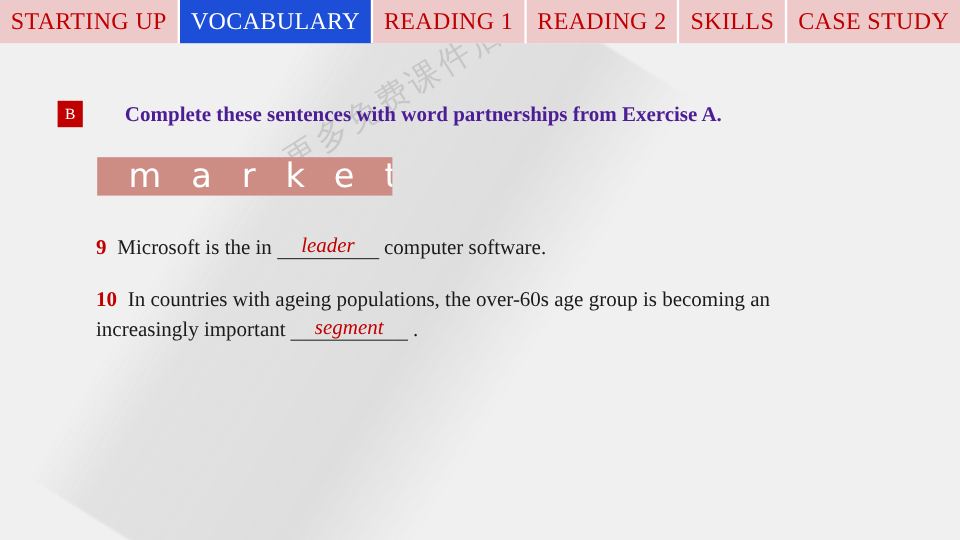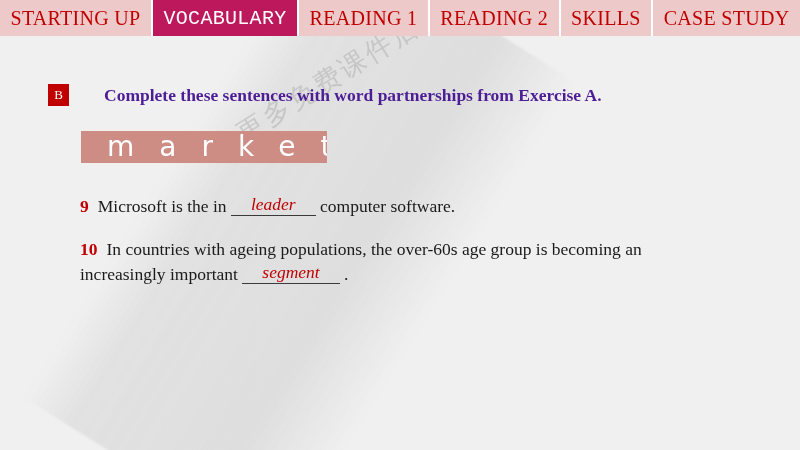--- a/index.html
+++ b/index.html
@@ -72,23 +72,22 @@
     display: flex;
     align-items: center;
     justify-content: center;
     border-right: 2px solid #ffffff;
     box-sizing: border-box;
     white-space: nowrap;
     user-select: none;
   }
   .tab:last-child { border-right: none; }
   .tab.active {
-    background: #be185d;
+    background: #1d4ed8;
     color: #ffffff;
-    font-family: Liberation Mono, monospace;
   }
 
   
   #headerline {
     position: absolute;
     left: 48px;
     top: 84px;
     display: flex;
     align-items: center;
     z-index: 3;

